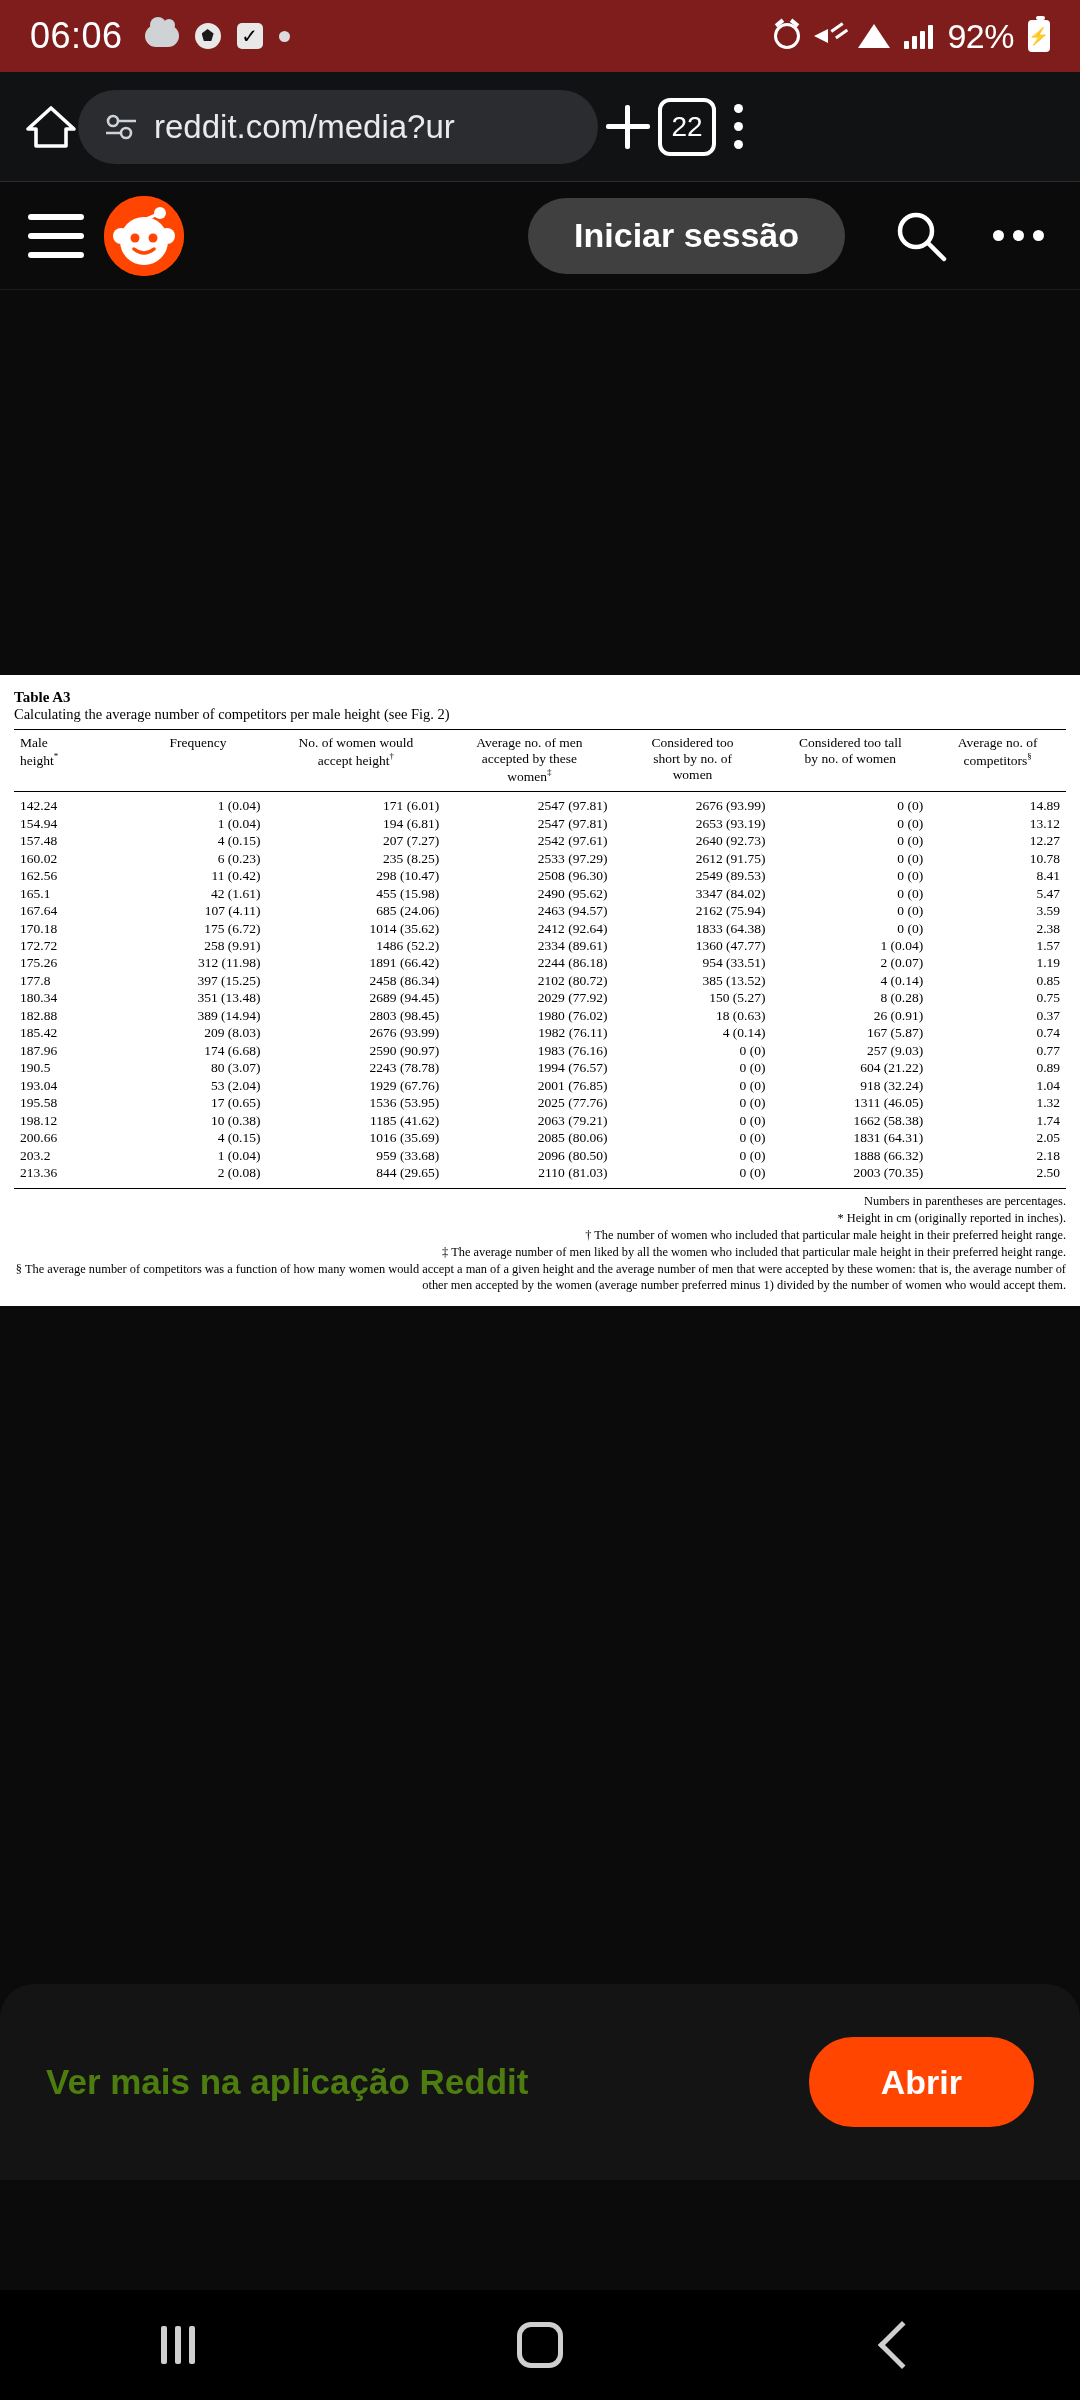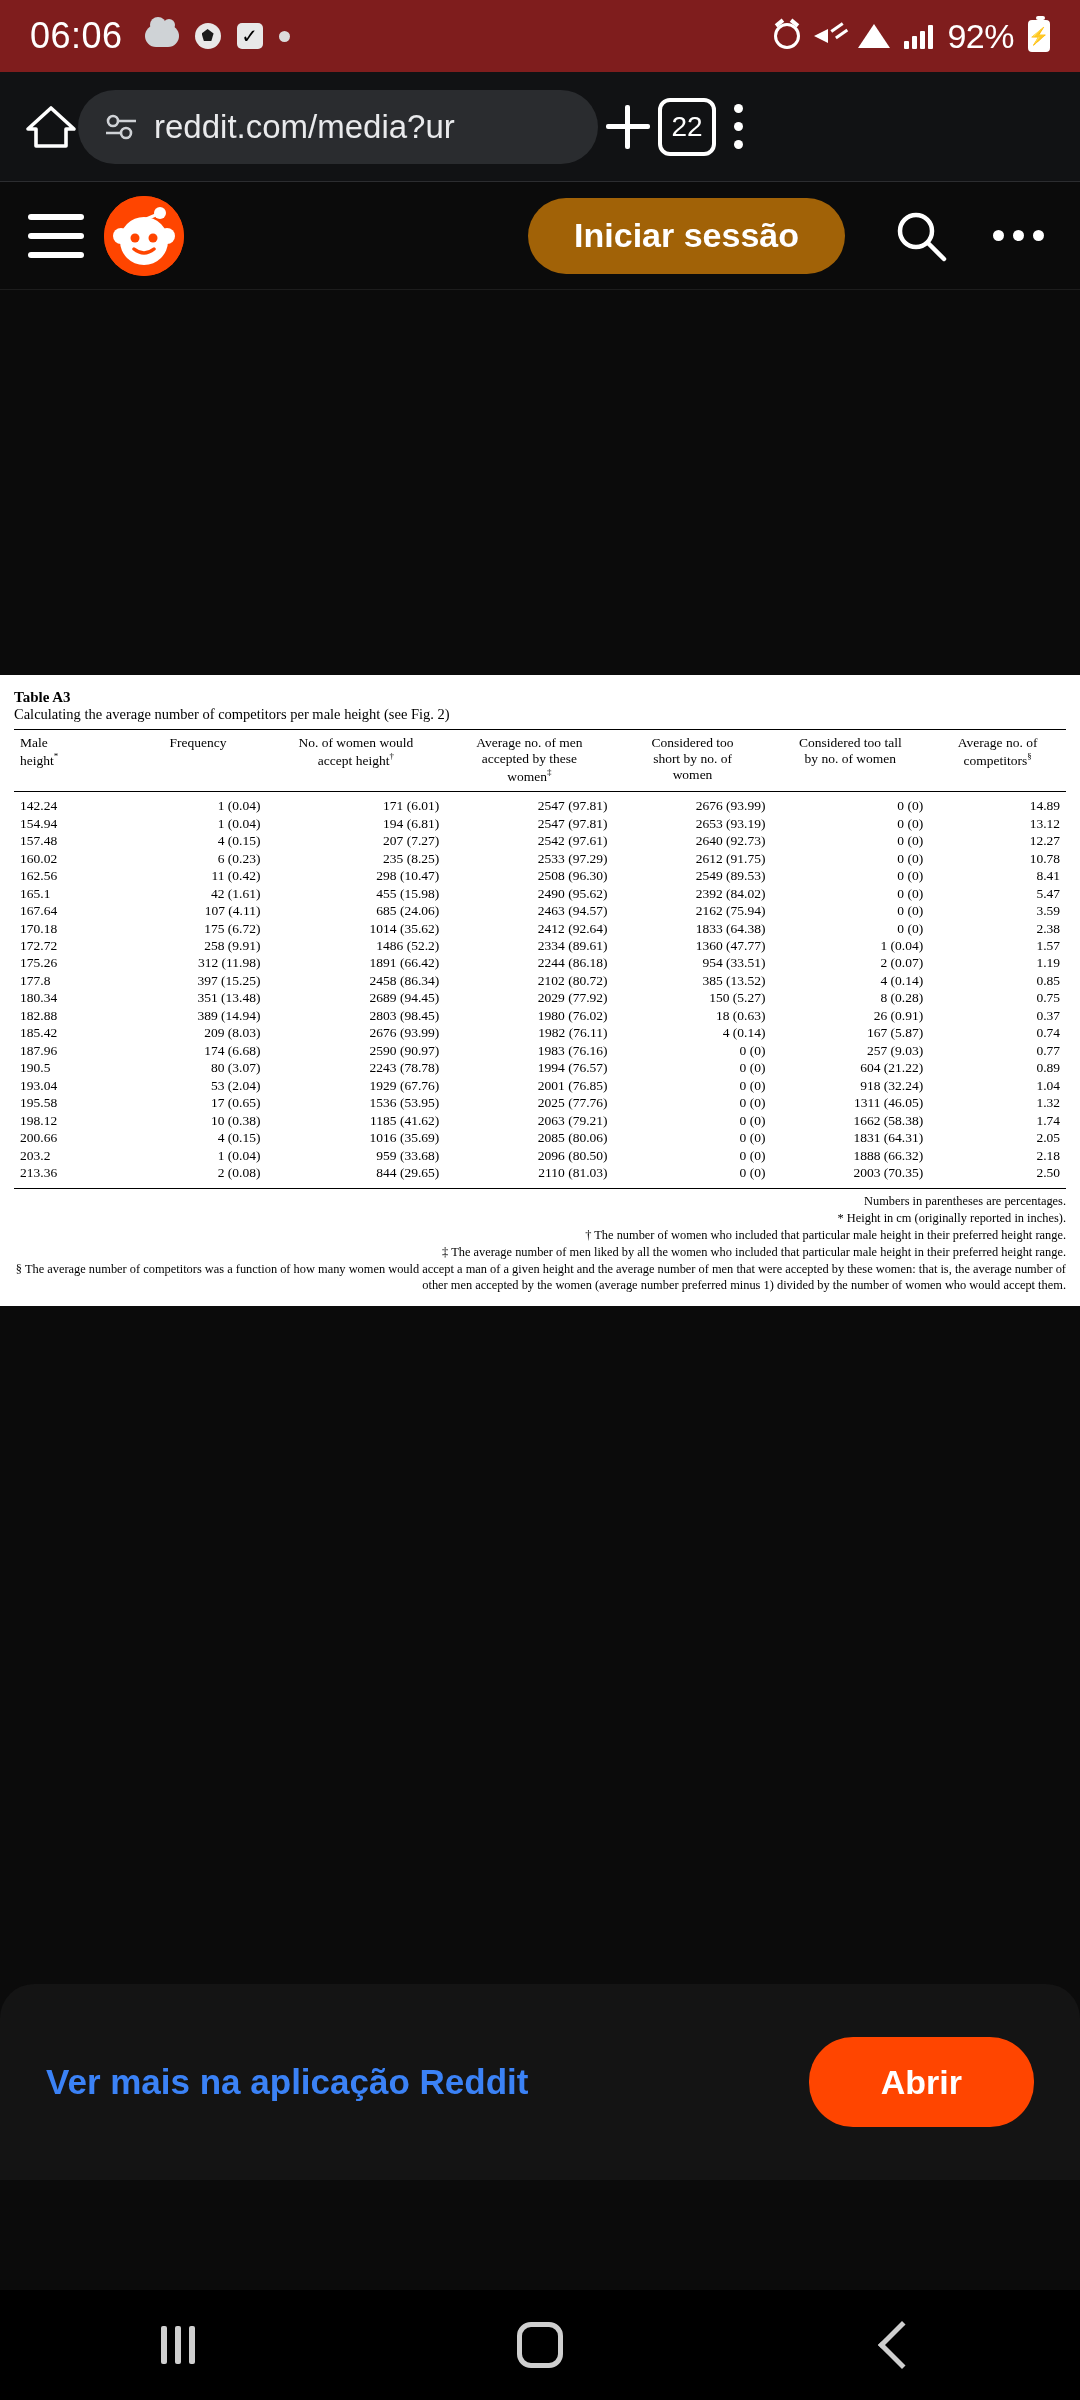--- a/index.html
+++ b/index.html
@@ -145,21 +145,21 @@
     align-items: center;
     padding: 0 28px;
     gap: 20px;
     flex: 0 0 auto;
     border-bottom: 1px solid #1d1d1d;
   }
   .hamburger { width: 56px; height: 44px; display: flex; flex-direction: column; justify-content: space-between; flex: 0 0 auto; }
   .hamburger span { display: block; height: 6px; background: #fff; border-radius: 3px; }
   .reddit-logo { width: 80px; height: 80px; border-radius: 50%; background: #ff4500; position: relative; flex: 0 0 auto; }
   .login-btn {
-    background: #a16207; color: #fff; border: none; border-radius: 44px;
+    background: #404040; color: #fff; border: none; border-radius: 44px;
     height: 76px; padding: 0 46px; font-size: 34px; font-weight: 700;
     margin-left: auto; font-family: "Liberation Sans", sans-serif;
   }
   .search-icon { width: 56px; height: 56px; margin-left: 28px; flex: 0 0 auto; }
   .more-dots { display: flex; gap: 9px; margin-left: 24px; margin-right: 8px; flex: 0 0 auto; }
   .more-dots span { width: 11px; height: 11px; border-radius: 50%; background: #fff; }
 
   
   .viewer {
     flex: 1 1 auto;
@@ -225,21 +225,21 @@
     bottom: 110px;
     width: 1080px;
     height: 196px;
     background: #141414;
     border-top-left-radius: 34px;
     border-top-right-radius: 34px;
     display: flex;
     align-items: center;
     padding: 0 46px;
   }
-  .appbanner-text { color: #3b82f6; font-size: 35px; font-weight: 700; }
+  .appbanner-text { color: #4d7c0f; font-size: 35px; font-weight: 700; }
   .open-btn {
     margin-left: auto;
     background: #ff4500;
     color: #fff;
     border: none;
     border-radius: 44px;
     height: 90px;
     padding: 0 72px;
     font-size: 34px;
     font-weight: 700;
@@ -407,21 +407,21 @@
               <td>2508 (96.30)</td>
               <td>2549 (89.53)</td>
               <td>0 (0)</td>
               <td>8.41</td>
             </tr>
             <tr>
               <td class="first">165.1</td>
               <td>42 (1.61)</td>
               <td>455 (15.98)</td>
               <td>2490 (95.62)</td>
-              <td>2392 (84.02)</td>
+              <td>3347 (84.02)</td>
               <td>0 (0)</td>
               <td>5.47</td>
             </tr>
             <tr>
               <td class="first">167.64</td>
               <td>107 (4.11)</td>
               <td>685 (24.06)</td>
               <td>2463 (94.57)</td>
               <td>2162 (75.94)</td>
               <td>0 (0)</td>

